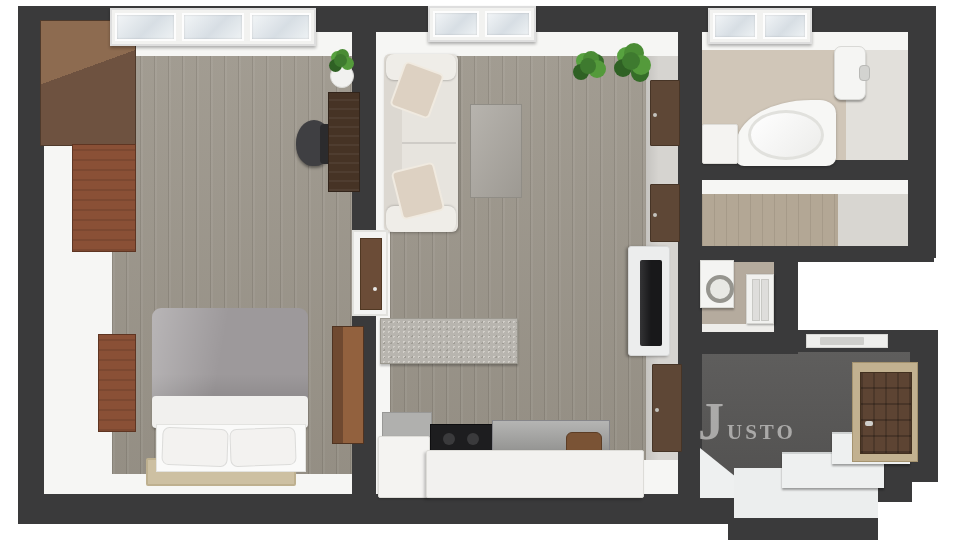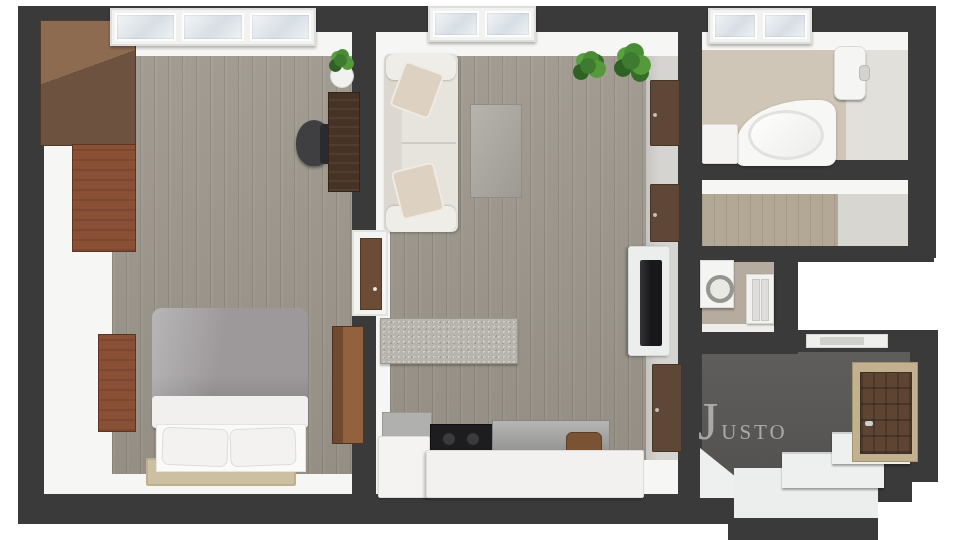--- a/index.html
+++ b/index.html
@@ -1,17 +1,17 @@
 <!DOCTYPE html>
 <html><head>
 <meta charset="utf-8">
 <style>
   html,body{margin:0;padding:0;background:#ffffff;}
   .stage{position:relative;width:960px;height:540px;background:#ffffff;overflow:hidden;
-         font-family:"Liberation Sans",sans-serif;}
+         font-family:"Liberation Sans",sans-serif;font-weight:bold;}
   .abs{position:absolute;}
   
   .room{z-index:1;}
   .wall{z-index:2;background:#3a3a3b;}
   .face{z-index:3;}
   .furn{z-index:4;}
   .top{z-index:5;}
   .wm{z-index:6;}
   
   .white{background:#f6f6f4;}

